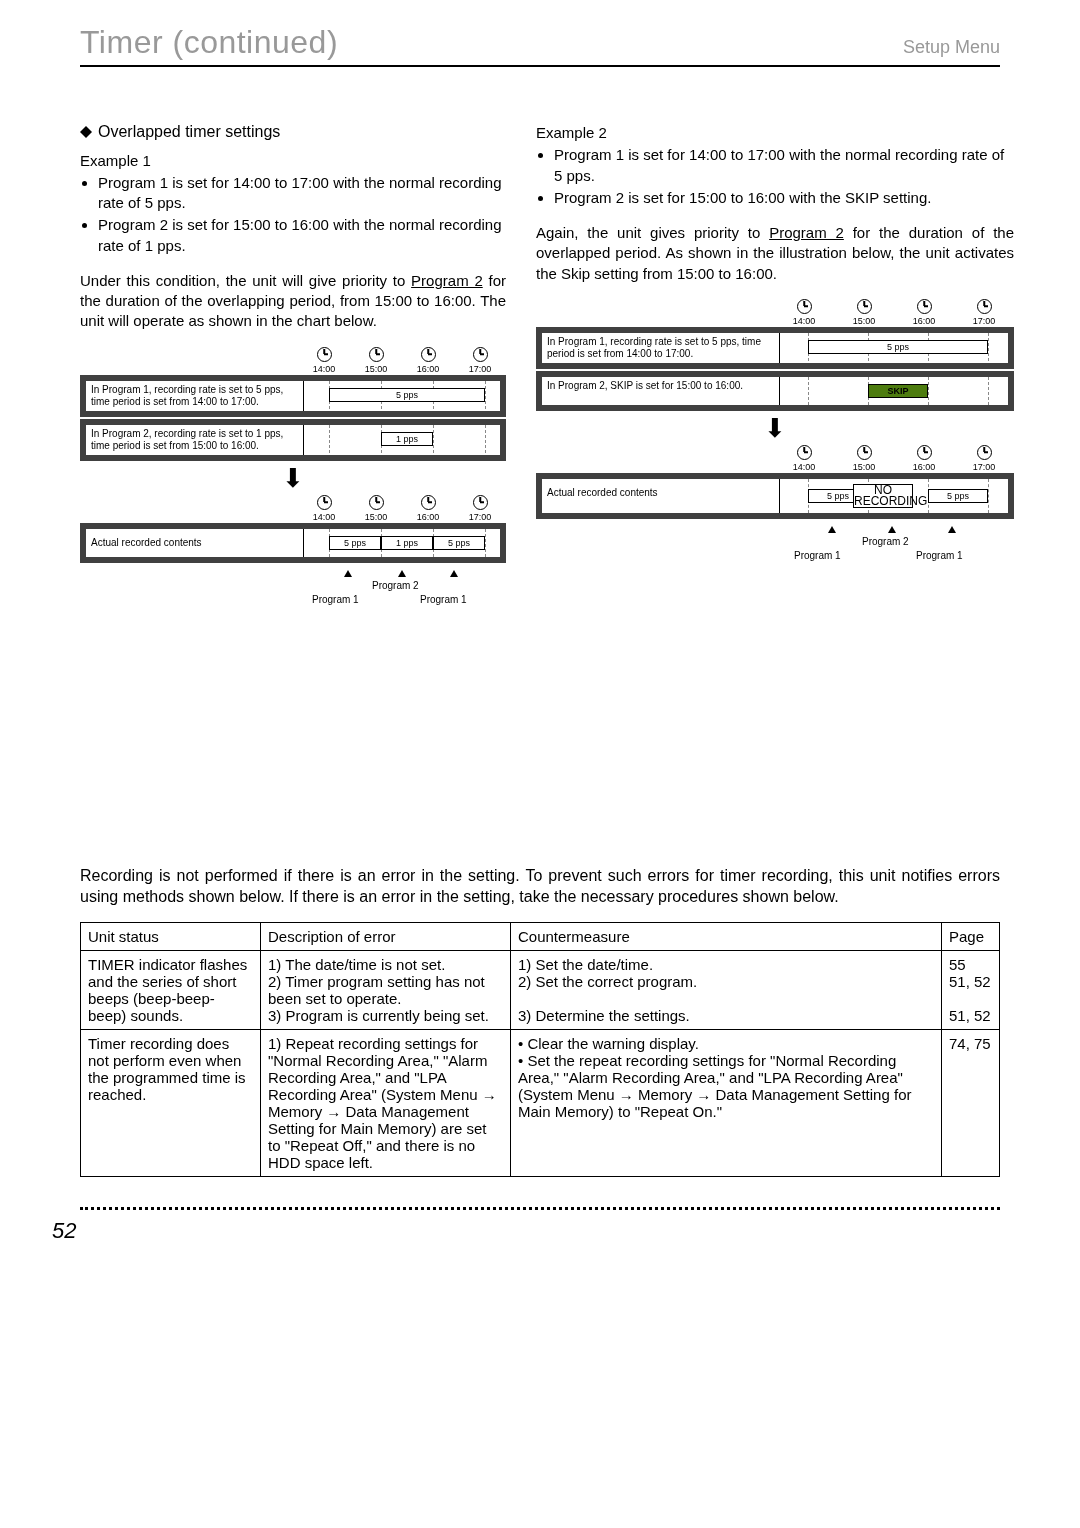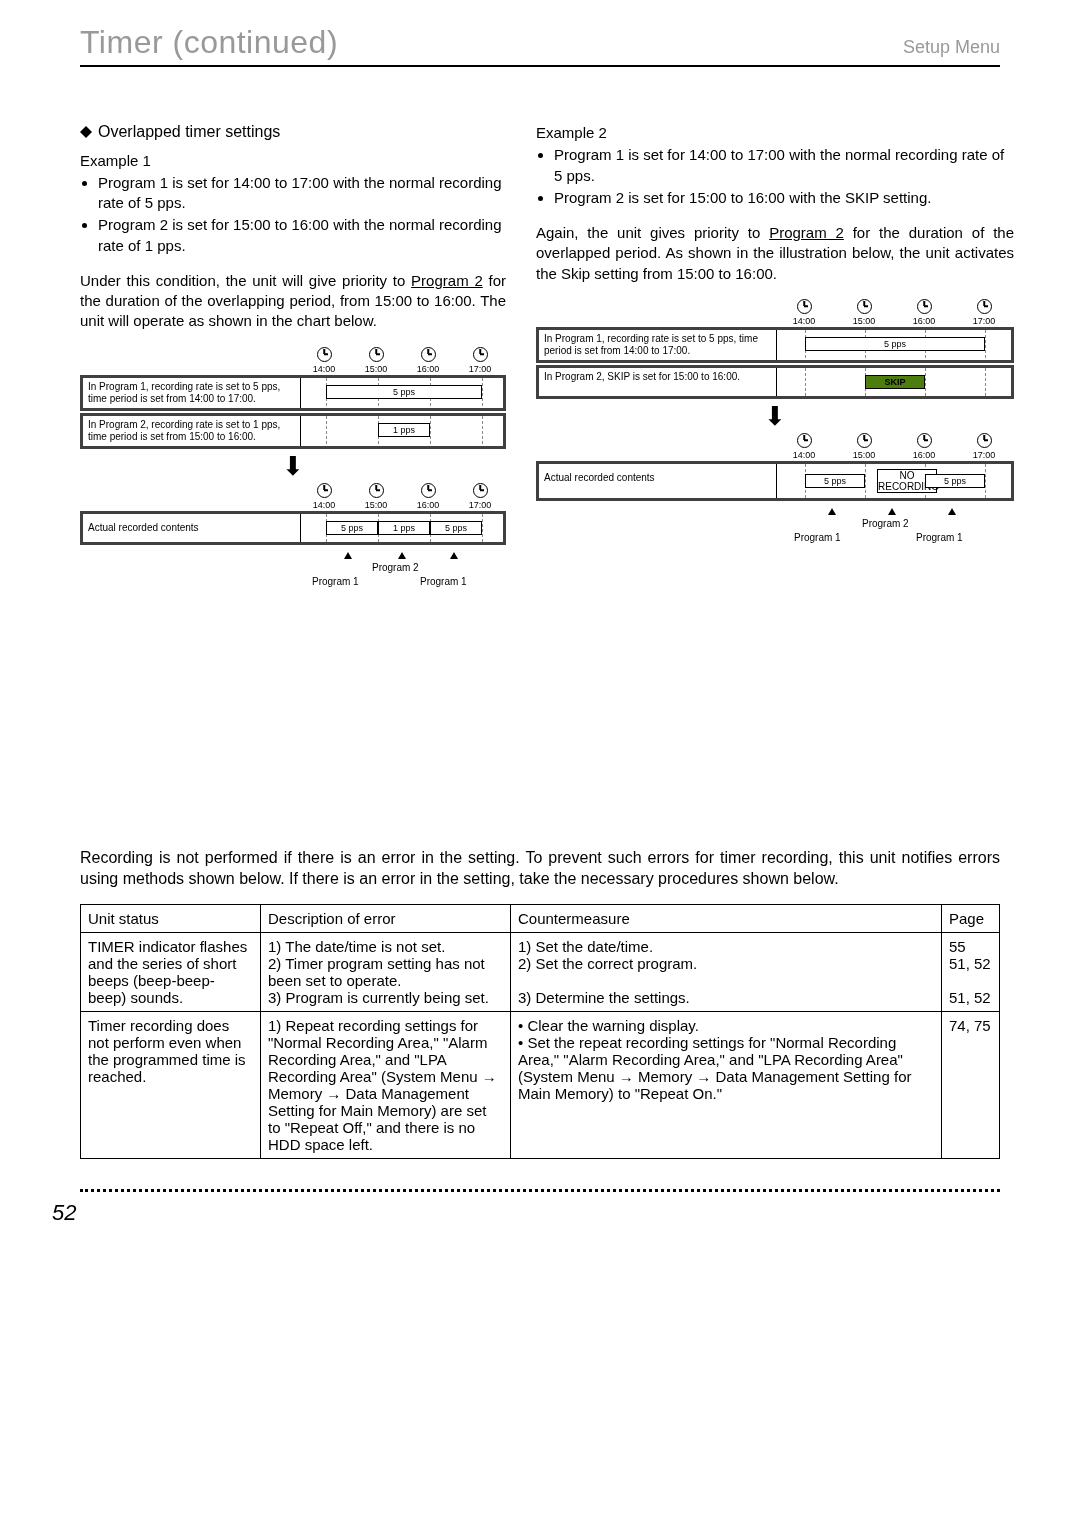--- a/index.html
+++ b/index.html
@@ -108,21 +108,21 @@
     content:"";
     position:absolute;
     left:50%; top:50%;
     width:1.5px; height:4px;
     background:#000;
     transform-origin:bottom center;
     transform:translate(-50%,-100%) rotate(90deg);
   }
   .prog-box {
     display:flex;
-    border:3px solid #404040;
+    border:6px solid #404040;
     font-size:10px;
     margin-bottom:2px;
   }
   .prog-desc {
     width:218px;
     padding:3px 5px;
     border-right:1px solid #000;
     line-height:1.2;
   }
   .prog-bar-area {
@@ -318,21 +318,21 @@
           <div class="clock-cell2"><div class="clock-icon"></div><span>17:00</span></div>
         </div>
         <div class="prog-box">
           <div class="prog-desc" style="width:238px;padding-top:8px;">Actual recorded contents</div>
           <div class="prog-bar-area" style="height:34px;">
             <div class="tickline" style="left:28px;"></div>
             <div class="tickline" style="left:88px;"></div>
             <div class="tickline" style="left:148px;"></div>
             <div class="tickline" style="left:208px;"></div>
             <div class="bar" style="left:28px;width:60px;top:10px;">5 pps</div>
-            <div class="bar" style="left:100px;width:60px;top:5px;height:24px;line-height:11px;font-size:10px;"><span>NO</span><br><span>RECORDING</span></div>
+            <div class="bar" style="left:73px;width:60px;top:5px;height:24px;line-height:11px;font-size:12px;"><span>NO</span><br><span>RECORDING</span></div>
             <div class="bar" style="left:148px;width:60px;top:10px;">5 pps</div>
           </div>
         </div>
         <div class="bottom-labels">
           <span class="lbl" style="left:292px;top:2px;"><span class="up-arrow"></span></span>
           <span class="lbl" style="left:352px;top:2px;"><span class="up-arrow"></span></span>
           <span class="lbl" style="left:412px;top:2px;"><span class="up-arrow"></span></span>
           <span class="lbl" style="left:326px;top:14px;">Program 2</span>
           <span class="lbl" style="left:258px;top:28px;">Program 1</span>
           <span class="lbl" style="left:380px;top:28px;">Program 1</span>

